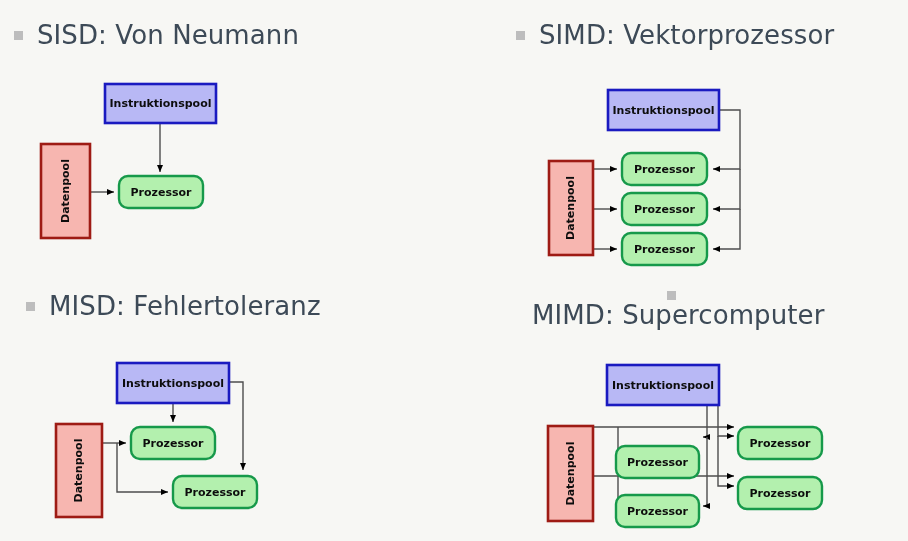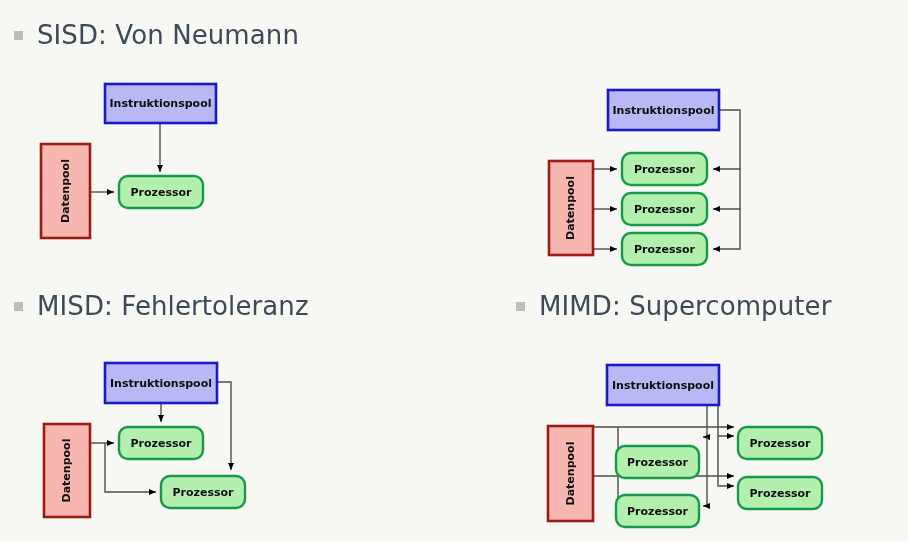--- a/index.html
+++ b/index.html
@@ -20,21 +20,21 @@
     height: 541px;
     background: #f7f7f4;
   }
   .quadrant {
     position: absolute;
     width: 454px;
     height: 270px;
   }
   #q-sisd { left: 0;   top: 0;   }
   #q-simd { left: 454px; top: 0; }
-  #q-misd { left: 0;   top: 271px; }
+  #q-misd { left: 12px;   top: 271px; }
   #q-mimd { left: 454px; top: 271px; }
 
   .heading {
     position: absolute;
     display: flex;
     align-items: center;
     white-space: nowrap;
   }
   .bullet {
     width: 9px;
@@ -106,20 +106,24 @@
 
         <g>
           <rect x="119" y="176" width="84" height="32" rx="9" ry="9" fill="#b3f0ae" stroke="#16994a" stroke-width="2.4"></rect>
           <text class="box-label" x="161" y="192.5">Prozessor</text>
         </g>
       </svg>
     </div>
   </div>
 
   <div class="quadrant" id="q-simd">
+    <div class="heading" style="left:62px; top:20px;">
+      <span class="bullet"></span>
+      <span class="heading-text">SIMD: Vektorprozessor</span>
+    </div>
 
     <div class="diagram">
       <svg width="454" height="271" viewBox="0 0 454 271" xmlns="http://www.w3.org/2000/svg">
         <defs>
           <marker id="ah2" markerWidth="8" markerHeight="8" refX="7" refY="3" orient="auto" markerUnits="userSpaceOnUse">
             <path d="M0,0 L7,3 L0,6 z" fill="#000000"></path>
           </marker>
         </defs>
 
         <path d="M264,110 L286,110 L286,169 L259,169" stroke="#4d4d4d" stroke-width="1.4" fill="none" marker-end="url(#ah2)"></path>
@@ -194,21 +198,21 @@
         </g>
         <g>
           <rect x="161" y="205" width="84" height="32" rx="9" ry="9" fill="#b3f0ae" stroke="#16994a" stroke-width="2.4"></rect>
           <text class="box-label" x="203" y="221.5">Prozessor</text>
         </g>
       </svg>
     </div>
   </div>
 
   <div class="quadrant" id="q-mimd">
-    <div class="heading" style="left:62px; top:20px;">
+    <div class="heading" style="left:78px; top:20px;flex-direction:column;">
       <span class="bullet"></span>
       <span class="heading-text">MIMD: Supercomputer</span>
     </div>
 
     <div class="diagram">
       <svg width="454" height="271" viewBox="0 0 454 271" xmlns="http://www.w3.org/2000/svg">
         <defs>
           <marker id="ah4" markerWidth="8" markerHeight="8" refX="7" refY="3" orient="auto" markerUnits="userSpaceOnUse">
             <path d="M0,0 L7,3 L0,6 z" fill="#000000"></path>
           </marker>

